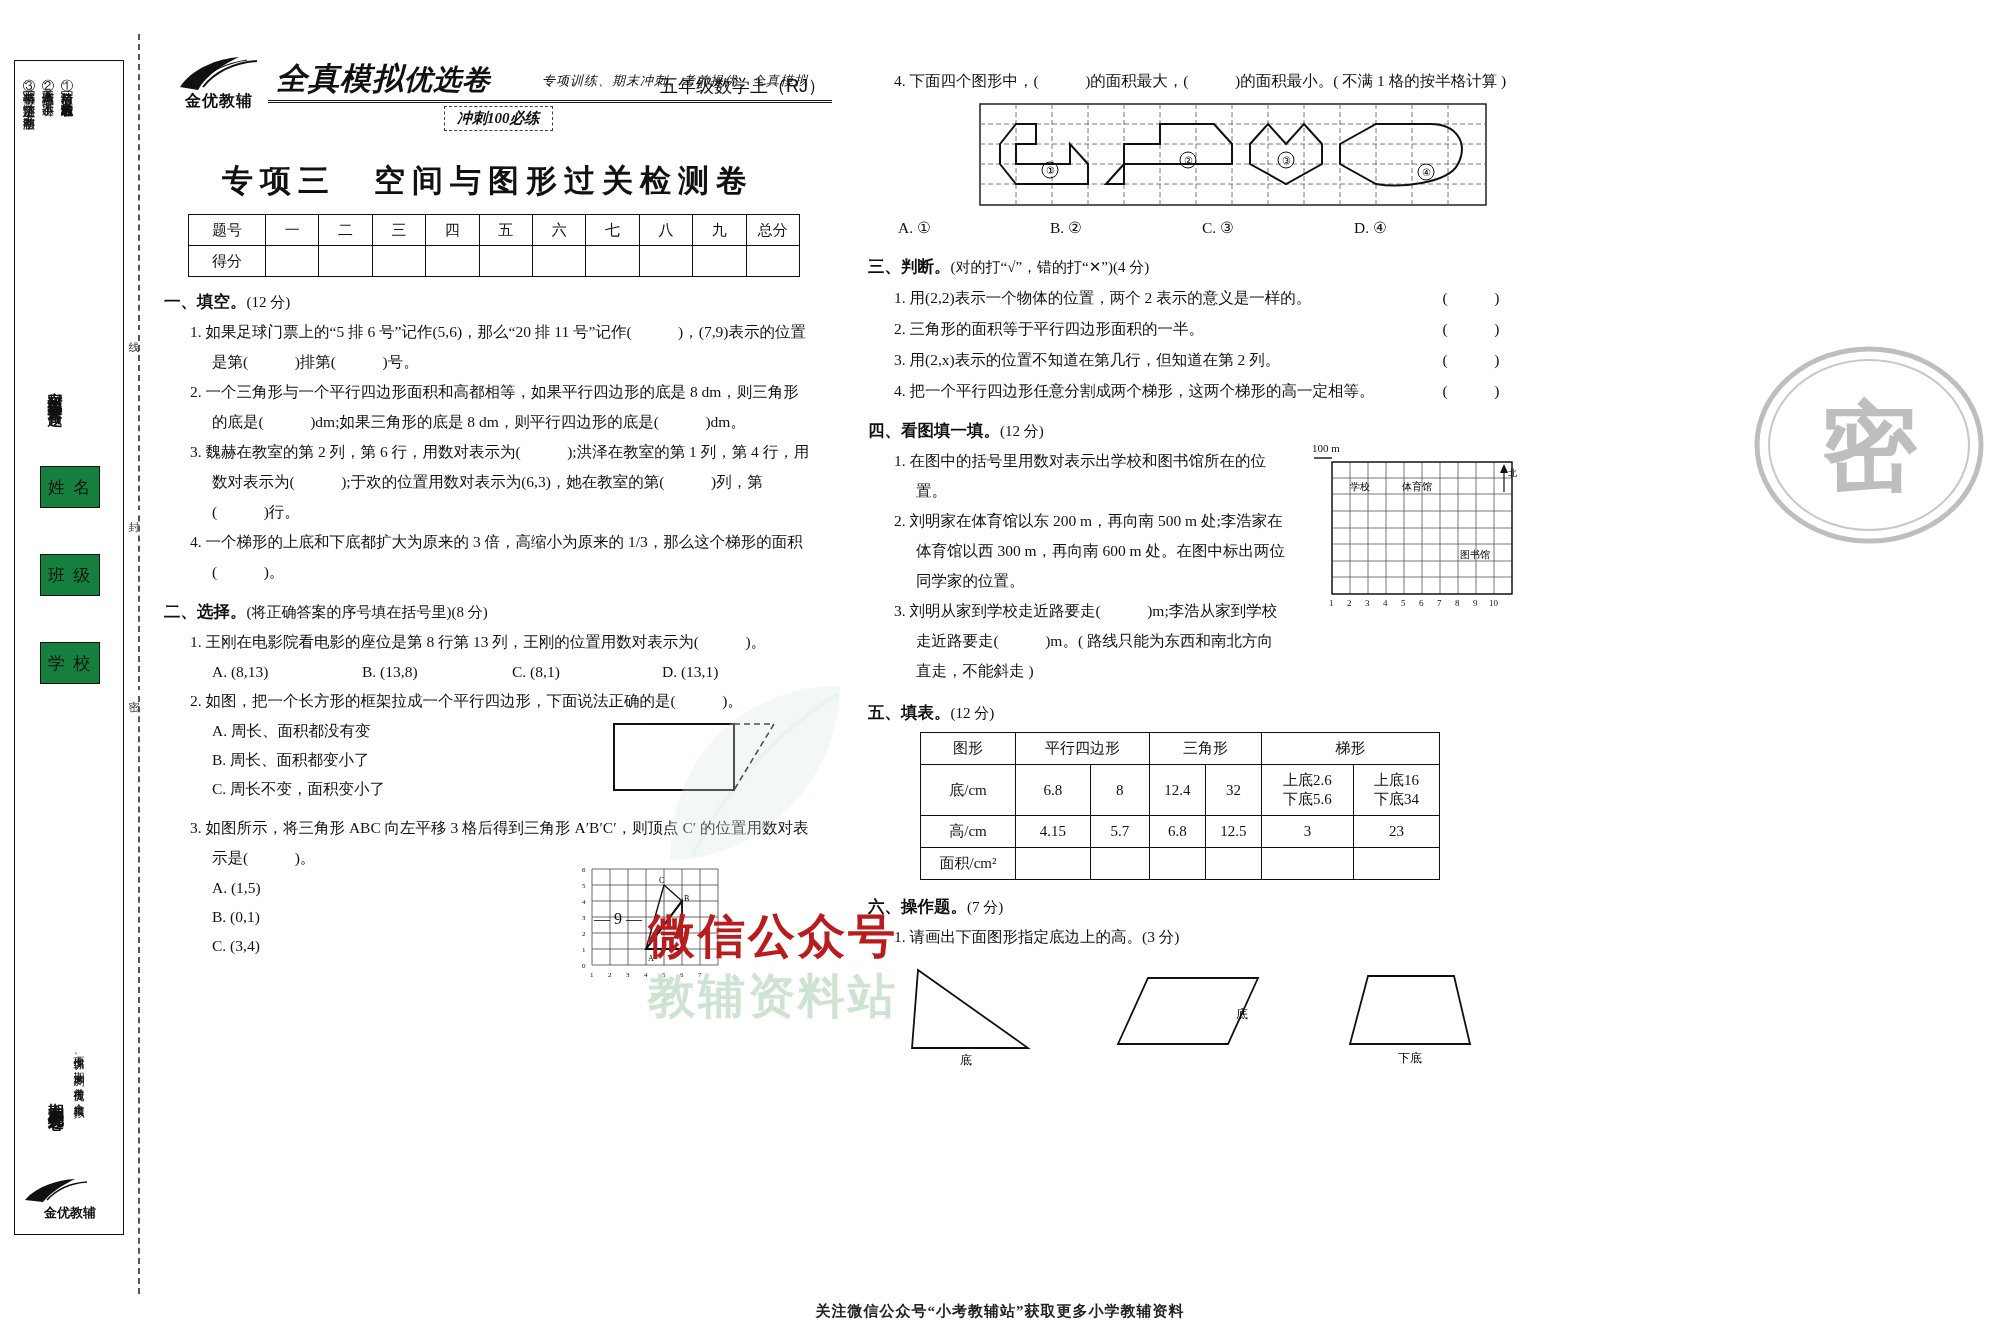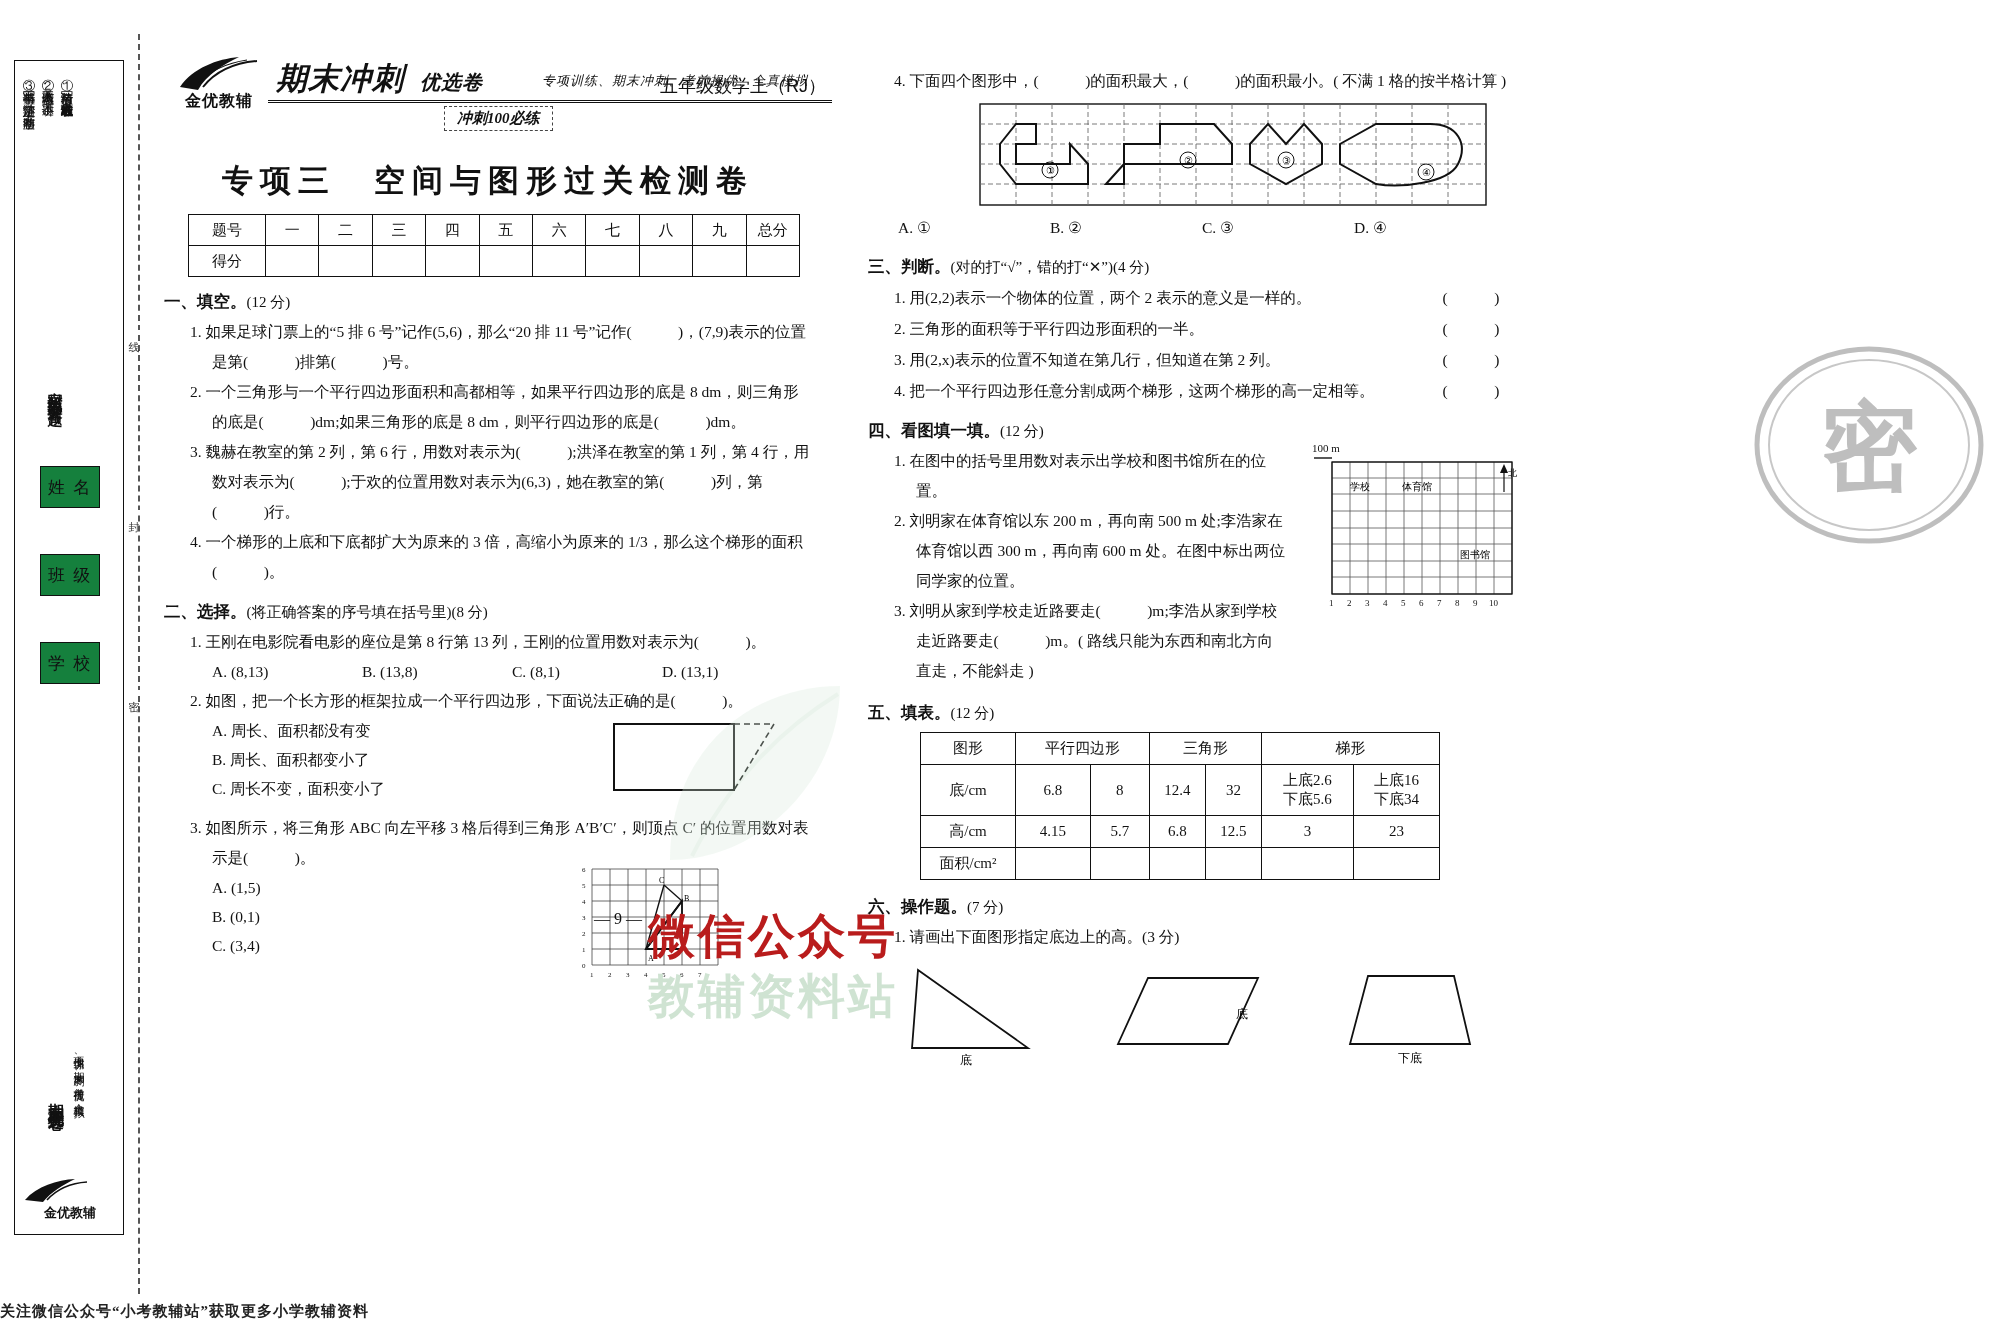--- a/index.html
+++ b/index.html
@@ -69,21 +69,21 @@
   .logo-book{
     width:84px;height:40px;margin:0 auto;
     position:relative;
   }
   .logo-name{font-size:16px;font-weight:bold;letter-spacing:1px;margin-top:-3px;}
   .brand-main{
     position:absolute;left:112px;top:6px;
     font-size:31px;font-weight:bold;font-style:italic;letter-spacing:1px;
     font-family:"Liberation Sans","DejaVu Sans",sans-serif;
   }
-  .brand-main .sm{font-size:20px;margin-left:16px;}
+  .brand-main .sm{font-size:28px;}
   .brand-tag{
     position:absolute;left:378px;top:20px;font-size:13px;letter-spacing:1px;
     font-style:italic;
   }
   .grade-label{
     position:absolute;right:-14px;top:22px;font-size:18px;
     font-family:"Liberation Sans","DejaVu Sans",sans-serif;
   }
   .mast-rule{
     position:absolute;left:104px;right:-20px;top:48px;
@@ -138,21 +138,21 @@
   table.tbl td{border:1.2px solid #111;font-size:15px;text-align:center;
     padding:6px 4px;}
   table.tbl td.h{font-size:15px;}
 
   
   .pgno{position:absolute;bottom:32px;font-size:16px;}
   .pg-left{left:430px;}
 
   
   .footer{
-    position:absolute;left:0;right:0;bottom:4px;
+    position:absolute;left:0;right:0;bottom:4px;text-align:center;
     font-size:15px;font-weight:bold;letter-spacing:1px;color:#222;
     font-family:"Liberation Serif","DejaVu Serif",serif;
   }
 
   
   .wm{position:absolute;pointer-events:none;}
   .wm-leaf{left:640px;top:660px;width:230px;height:230px;opacity:.30;}
   .wm-text1{
     left:648px;top:905px;font-size:47px;font-weight:bold;color:#b91c1c;
     font-family:"Liberation Sans","DejaVu Sans",sans-serif;letter-spacing:3px;
@@ -210,21 +210,21 @@
     <div class="masthead">
       <div class="logo-wrap">
         <svg class="logo-book" viewBox="0 0 84 40">
           <path d="M3 33 C16 14 40 5 62 3 C46 11 30 20 21 36 Z" fill="#111"></path>
           <path d="M26 33 C38 18 56 9 80 7" stroke="#111" stroke-width="2" fill="none"></path>
           <path d="M22 29 C34 16 50 9 70 6" stroke="#111" stroke-width="1.2" fill="none"></path>
         </svg>
         <div class="logo-name">金优教辅</div>
       </div>
       <div class="brand-main">
-        <span>期末冲刺</span><span class="sm">优选卷</span>
+        <span>全真模拟</span><span class="sm">优选卷</span>
       </div>
       <div class="brand-tag">专项训练、期末冲刺、考前提优、全真模拟</div>
       <div class="grade-label">五年级数学上（RJ）</div>
       <div class="mast-rule"></div>
       <div class="must-practice">冲刺100必练</div>
     </div>
 
     <div class="paper-title">专项三　空间与图形过关检测卷</div>
 
     <table class="score">

